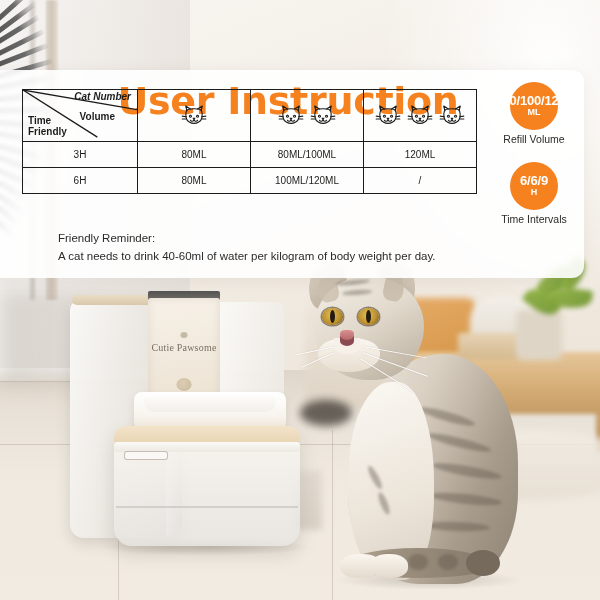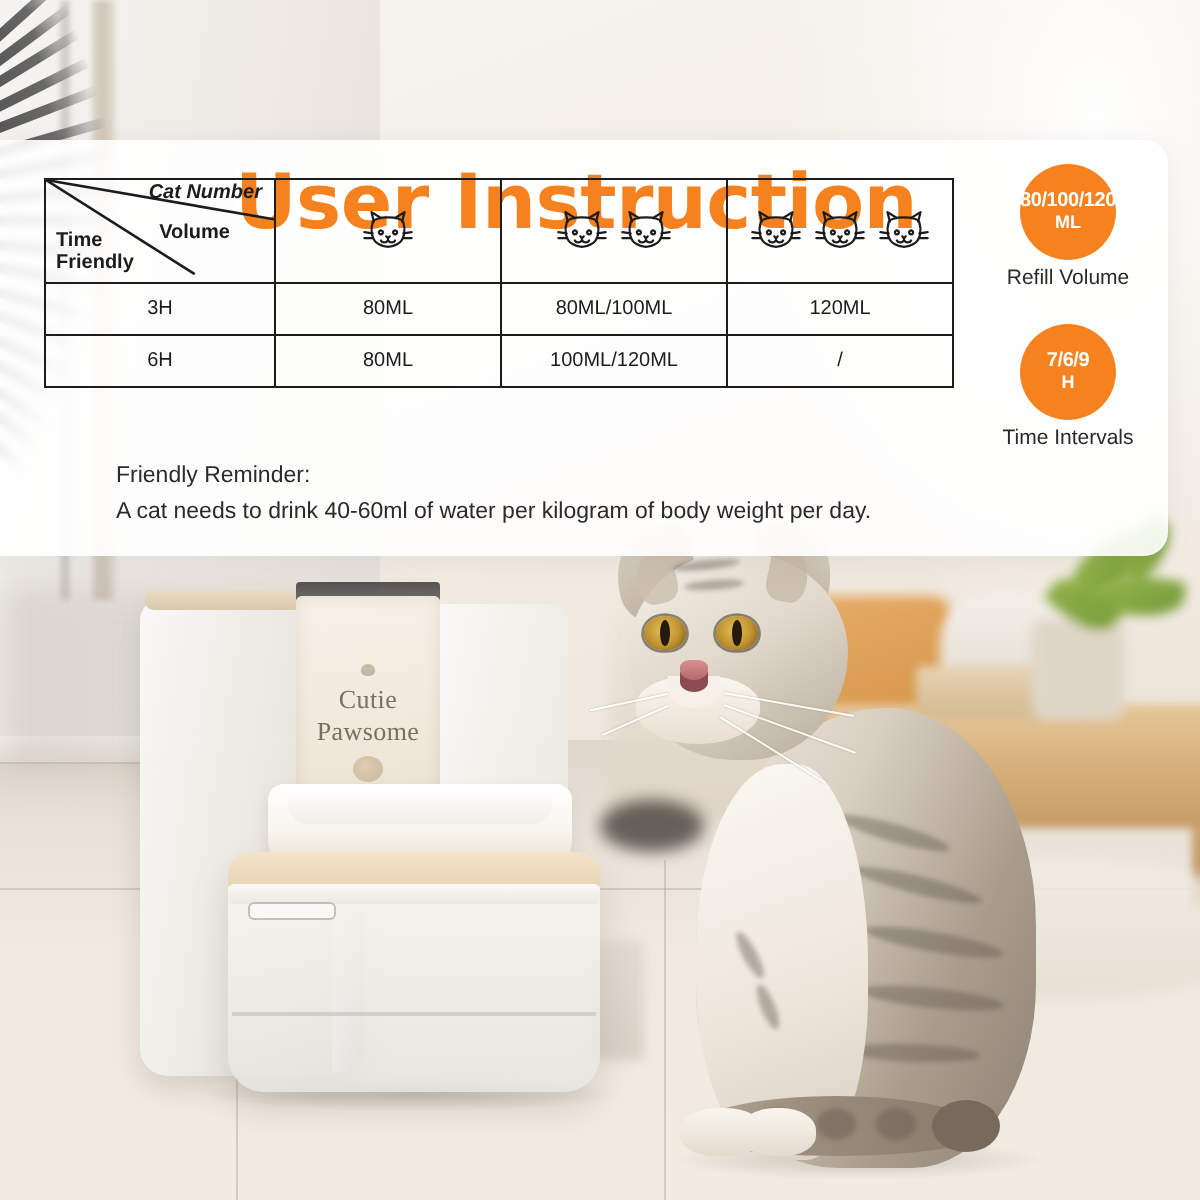--- a/index.html
+++ b/index.html
@@ -150,21 +150,21 @@
     background:linear-gradient(175deg,#f7f1e8 0%,#efe6d8 55%,#e7dbc9 100%);
     border-radius:3px;
     box-shadow:inset 0 0 8px rgba(190,175,155,.35);
   }
   .faceplate-top {
     position:absolute; left:86px; top:3px; width:72px; height:10px;
     background:linear-gradient(180deg,#3a3a3a,#5d5a56); border-radius:2px; opacity:.85;
   }
   .brand {
     position:absolute; left:0; right:0; top:44px; text-align:center;
-    font-size:13px; letter-spacing:.2px; color:#7b6f60;
+    font-size:10px; letter-spacing:.2px; color:#7b6f60;
     font-family:"Liberation Serif", serif;
   }
   .brand-mark {
     position:absolute; left:50%; top:34px; transform:translateX(-50%);
     width:7px; height:6px; border-radius:50% 50% 40% 40%;
     background:#b5a992; opacity:.75;
   }
   .paw-emboss {
     position:absolute; left:50%; top:80px; transform:translateX(-50%);
     width:15px; height:13px; border-radius:50%;
@@ -367,21 +367,21 @@
   .badge-group { position:absolute; width:96px; text-align:center; }
   .badge-group.g1 { left:494px; top:12px; }
   .badge-group.g2 { left:494px; top:92px; }
   .badge {
     width:48px; height:48px; border-radius:50%;
     background:#F5821F; color:#fff;
     margin:0 auto 3px;
     display:flex; flex-direction:column; justify-content:center; align-items:center;
     line-height:1.05;
   }
-  .badge .big { font-size:10px; font-weight:bold; letter-spacing:-.2px; }
+  .badge .big { font-size:13px; font-weight:bold; letter-spacing:-.2px; }
   .badge .sm  { font-size:9px; font-weight:bold; }
   .badge-label { font-size:10.5px; color:#2a2a2a; }
 </style>
 </head>
 <body>
 
 <div id="scene">
   <div class="wall-left"></div>
   <div class="wall-right"></div>
   <div class="wall-bright"></div>
@@ -656,18 +656,18 @@
   <div class="badge-group g1">
     <div class="badge">
       <span class="big">80/100/120</span>
       <span class="sm">ML</span>
     </div>
     <div class="badge-label">Refill Volume</div>
   </div>
 
   <div class="badge-group g2">
     <div class="badge">
-      <span class="big">7/6/9</span>
+      <span class="big">6/6/9</span>
       <span class="sm">H</span>
     </div>
     <div class="badge-label">Time Intervals</div>
   </div>
 </div>
 
 </body></html>

